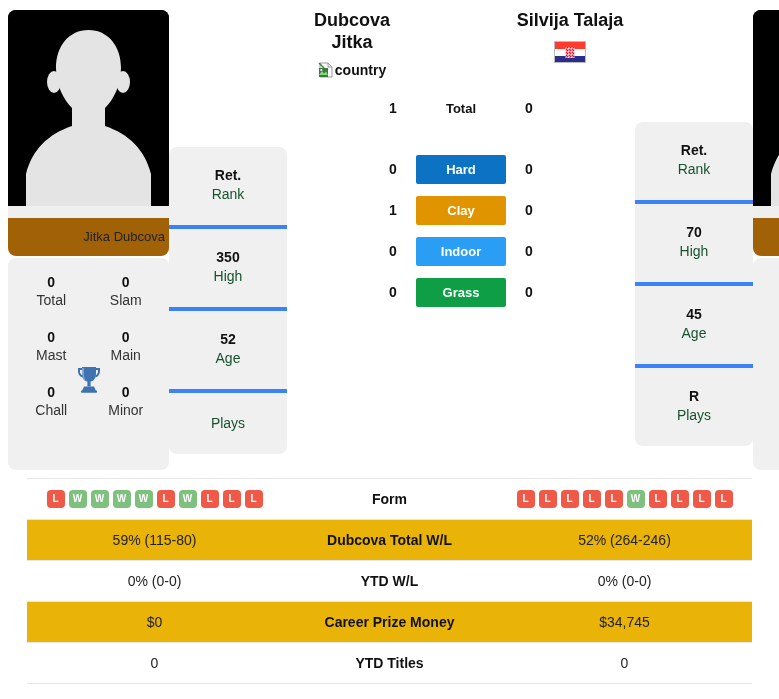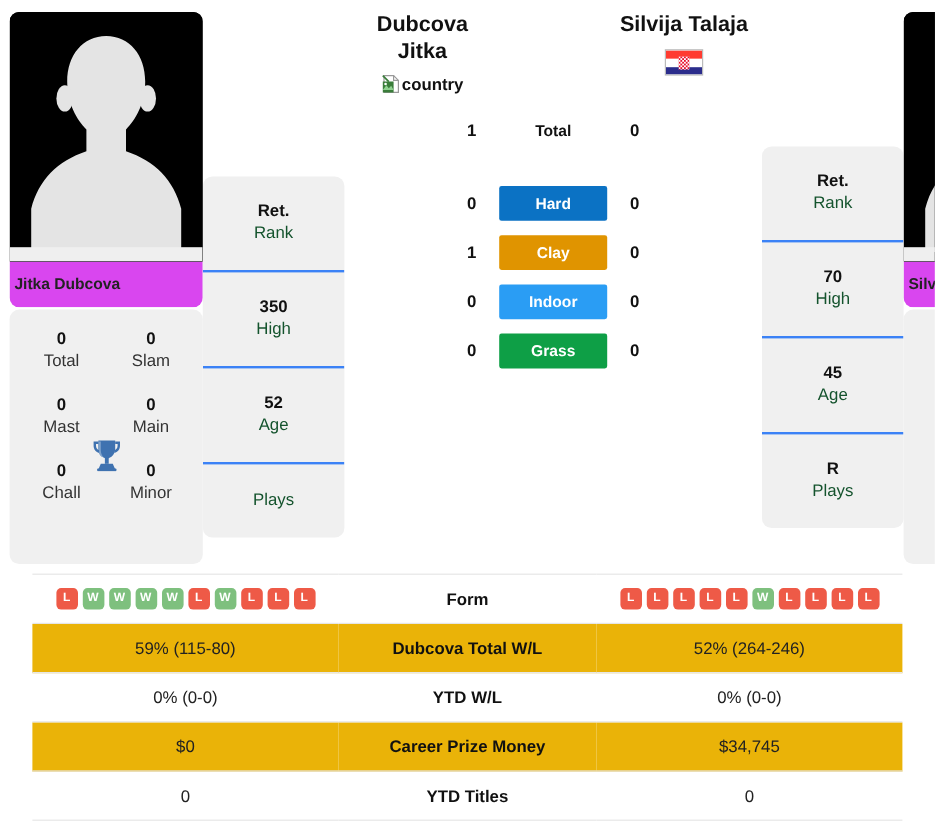--- a/index.html
+++ b/index.html
@@ -31,26 +31,25 @@
   }
   .photo {
     width: 100%;
     height: 208px;
     background: #000000;
     position: relative;
     overflow: hidden;
   }
   .photo svg { display: block; width: 100%; height: 100%; }
   .photo-name {
-    text-align: left;
+    text-align: right;
     font-size: 13px;
     color: #222;
     padding: 11px 4px 12px 4px;
-    background: #d946ef;
-    font-weight: bold;
+    background: #a16207;
   }
 
   
   .titles-card {
     background: #f0f0f0;
     border-radius: 8px;
     margin-top: 2px;
     padding: 16px 6px 18px 6px;
     position: relative;
     height: 212px;
@@ -74,21 +73,21 @@
   
   .info-card {
     background: #f0f0f0;
     border-radius: 8px;
     overflow: hidden;
   }
   .info-card.right { margin-top: -25px; }
   .info-cell {
     text-align: center;
     padding: 19px 4px 20px 4px;
-    border-bottom: 2px solid #3b82f6;
+    border-bottom: 4px solid #3b82f6;
     line-height: 1.3;
   }
   .info-cell:last-child { border-bottom: none; }
   .info-cell .num { font-size: 14px; font-weight: bold; color: #111; display: block; min-height: 1px; }
   .info-cell .lbl { font-size: 14px; color: #14532d; margin-top: 44px; }
 
   
   .h2h { padding: 0 6px; }
   .h2h-names {
     display: flex;

